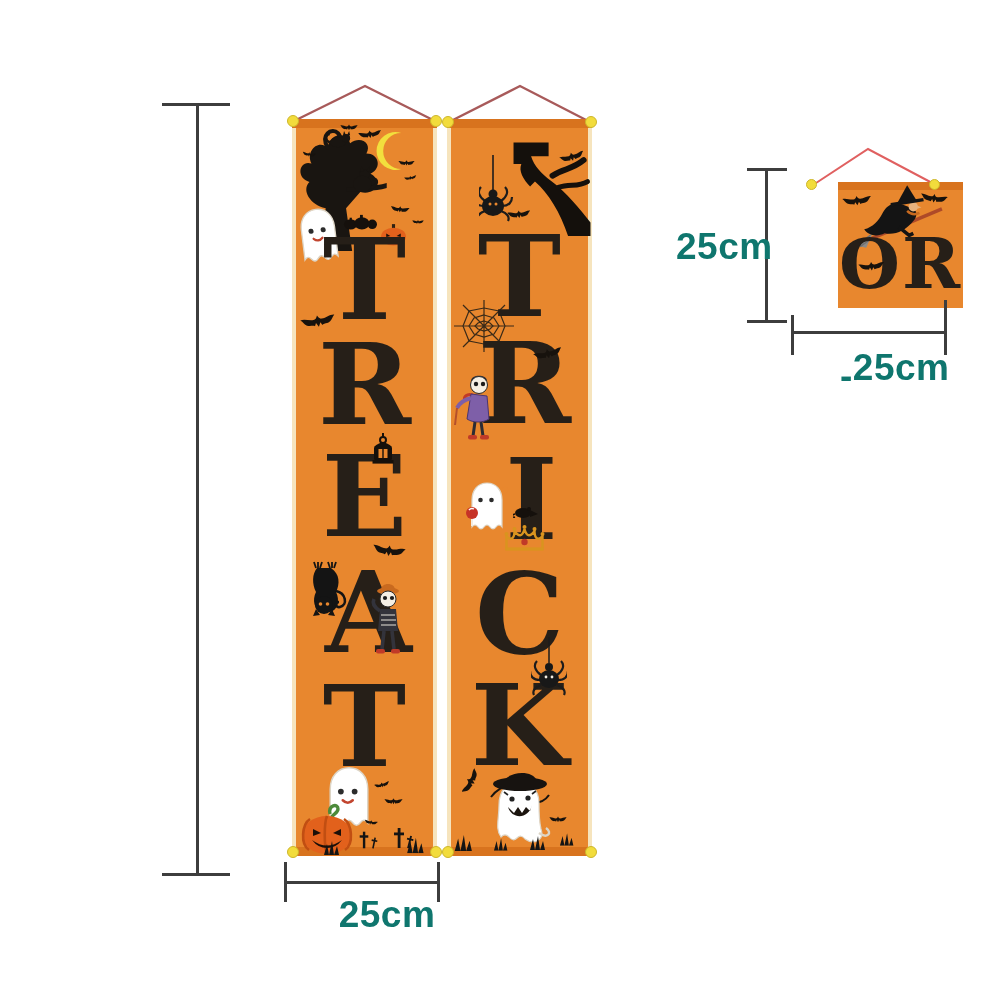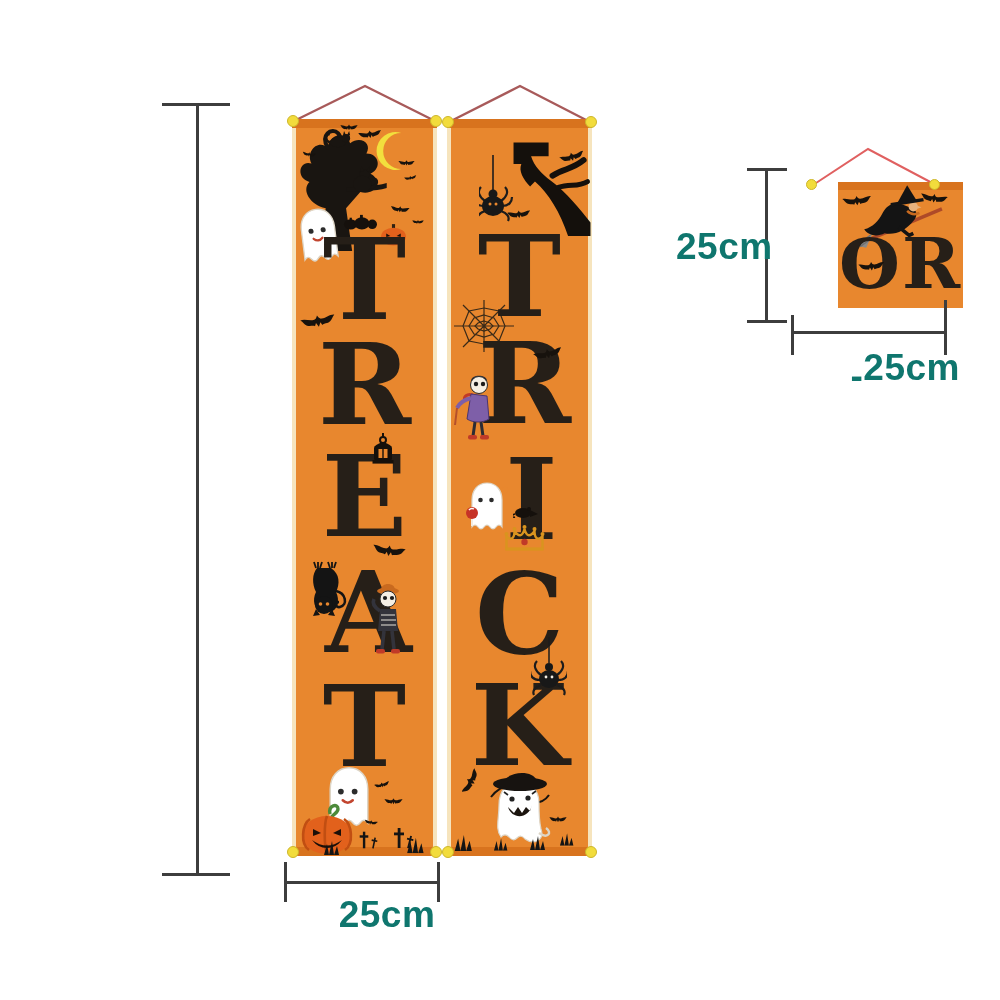--- a/index.html
+++ b/index.html
@@ -370,17 +370,17 @@
   <div class="pin" style="left:929px;top:179px;width:11px;height:11px;"></div>
 
   <div class="dimline" style="left:765px;top:169px;width:3px;height:154px;"></div>
   <div class="dimline" style="left:747px;top:168px;width:40px;height:3px;"></div>
   <div class="dimline" style="left:747px;top:320px;width:40px;height:3px;"></div>
   <div class="dimlabel" style="left:676px;top:226px;width:92px;">25cm</div>
 
   <div class="dimline" style="left:792px;top:331px;width:155px;height:3px;"></div>
   <div class="dimline" style="left:791px;top:315px;width:3px;height:40px;"></div>
   <div class="dimline" style="left:944px;top:300px;width:3px;height:55px;"></div>
-  <div class="dimlabel" style="left:840px;top:347px;width:120px;text-align:right;">
+  <div class="dimlabel" style="left:840px;top:347px;width:120px;text-align:left;">
     <span class="stray">-</span><span>25cm</span>
   </div>
 
 </div>
 
 </body></html>

